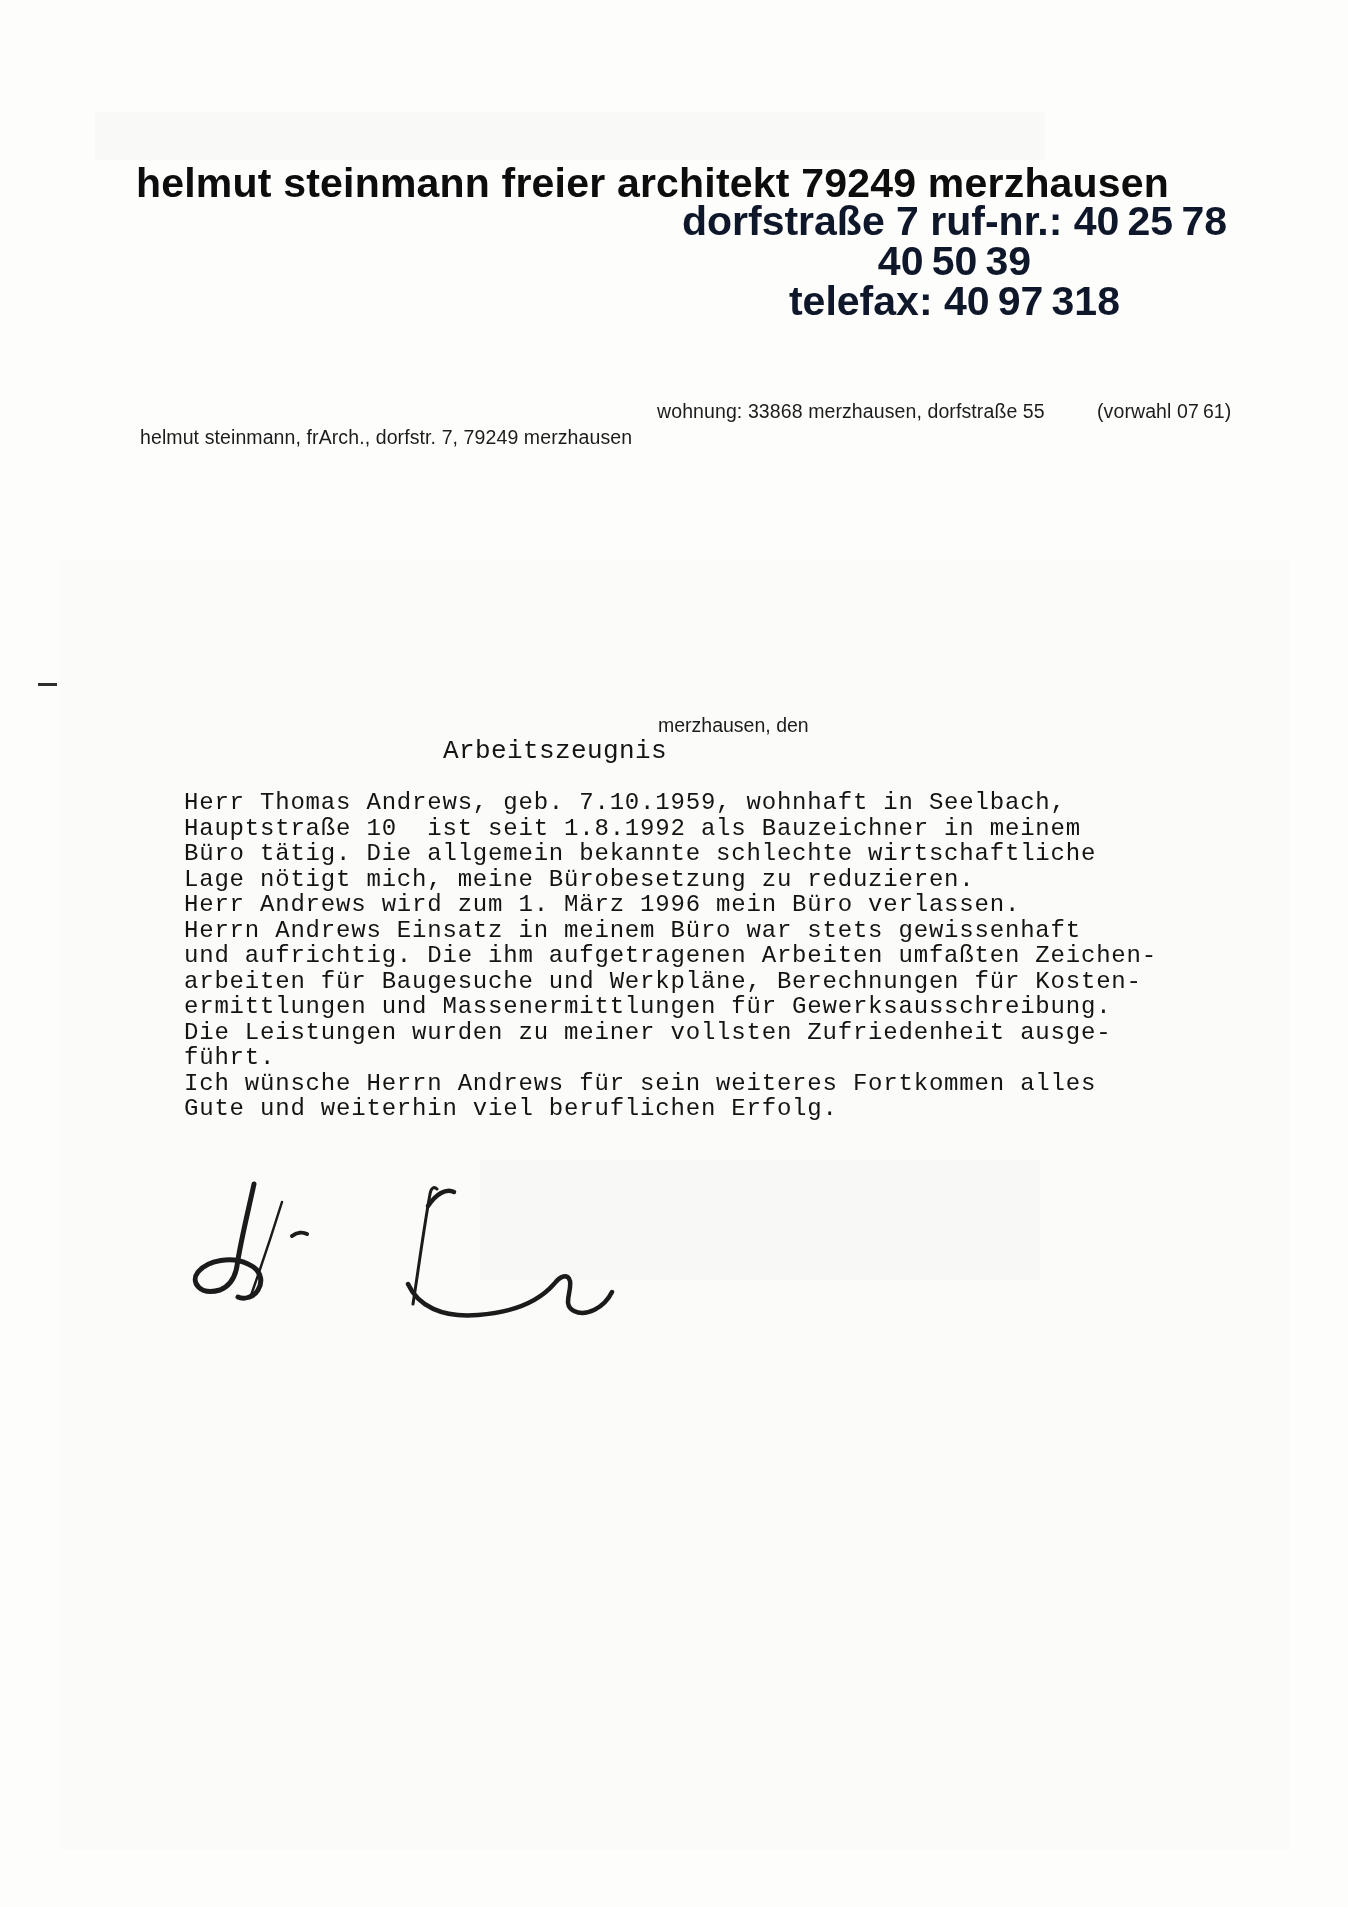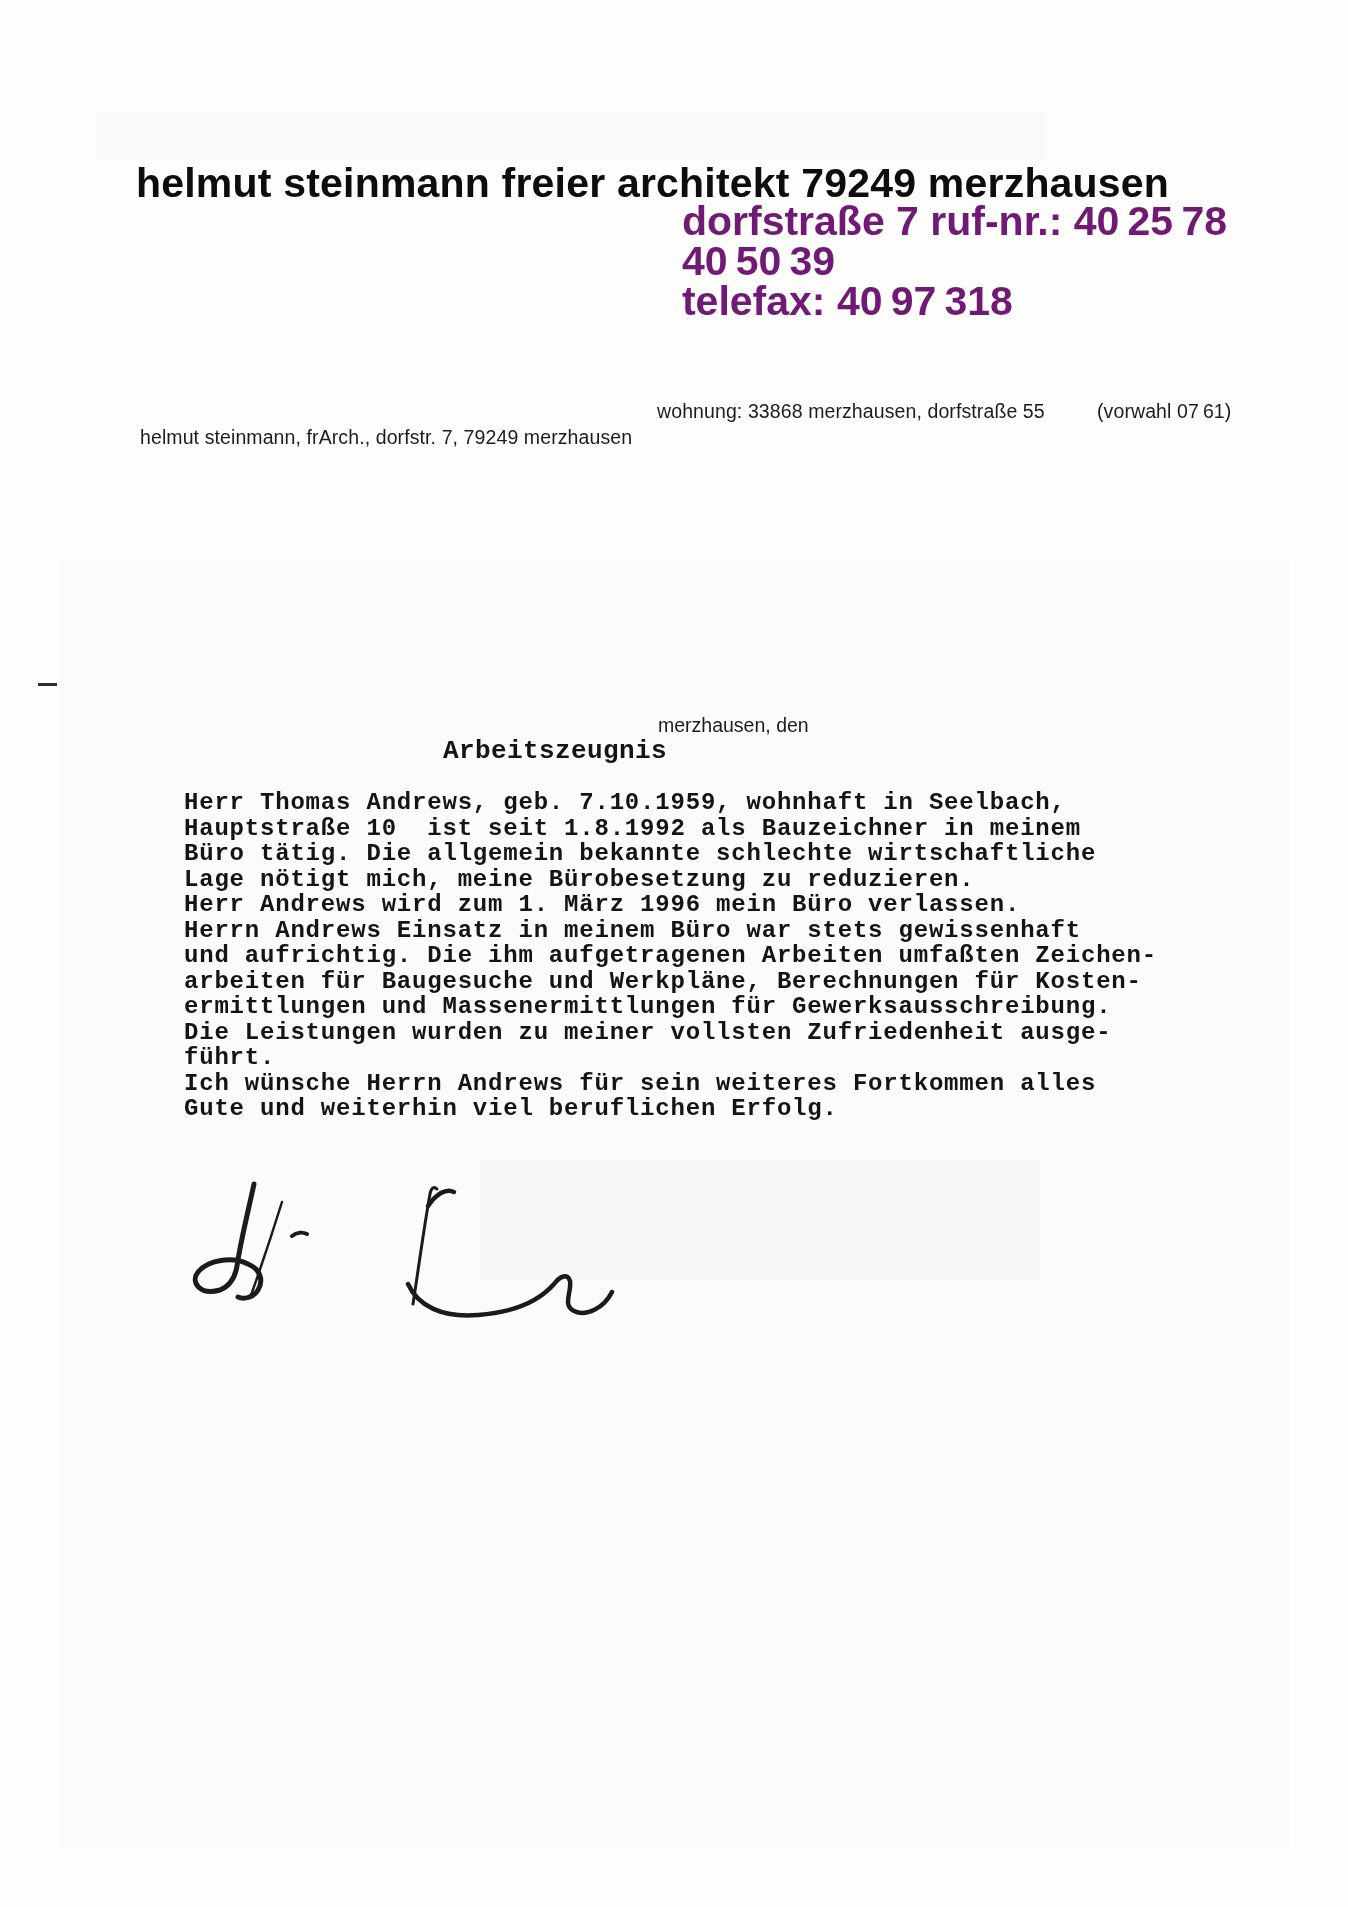--- a/index.html
+++ b/index.html
@@ -23,25 +23,25 @@
     font-weight:700;
     font-size:41px;
     letter-spacing:0.2px;
     color:#0d0d0d;
     white-space:nowrap;
   }
   .lh-name{left:136px;top:160px;}
   .lh-right{
     position:absolute;
     right:121px;top:201px;
-    text-align:left;
+    text-align:center;
     line-height:40px;
     font-weight:700;
     font-size:41px;
-    color:#701a75;
+    color:#0f172a;
     white-space:nowrap;
   }
   .lh-small{
     position:absolute;
     font-size:19.5px;
     color:#1c1c1c;
     white-space:nowrap;
     letter-spacing:0.1px;
   }
   .residence{left:657px;top:400px;}
@@ -58,21 +58,21 @@
     margin-top:27px;
   }
   .margin-dash{
     position:absolute;
     left:38px;top:683px;
     width:19px;height:3px;
     background:#2e2e2e;
   }
   .mono{
     font-family:"Liberation Mono", monospace;
-    font-weight:700;
+    font-weight:400;
     color:#141414;
   }
   .letter-title{
     position:absolute;
     left:443px;top:736px;
     font-size:26px;
     letter-spacing:0.4px;
     white-space:nowrap;
   }
   .letter-body{

